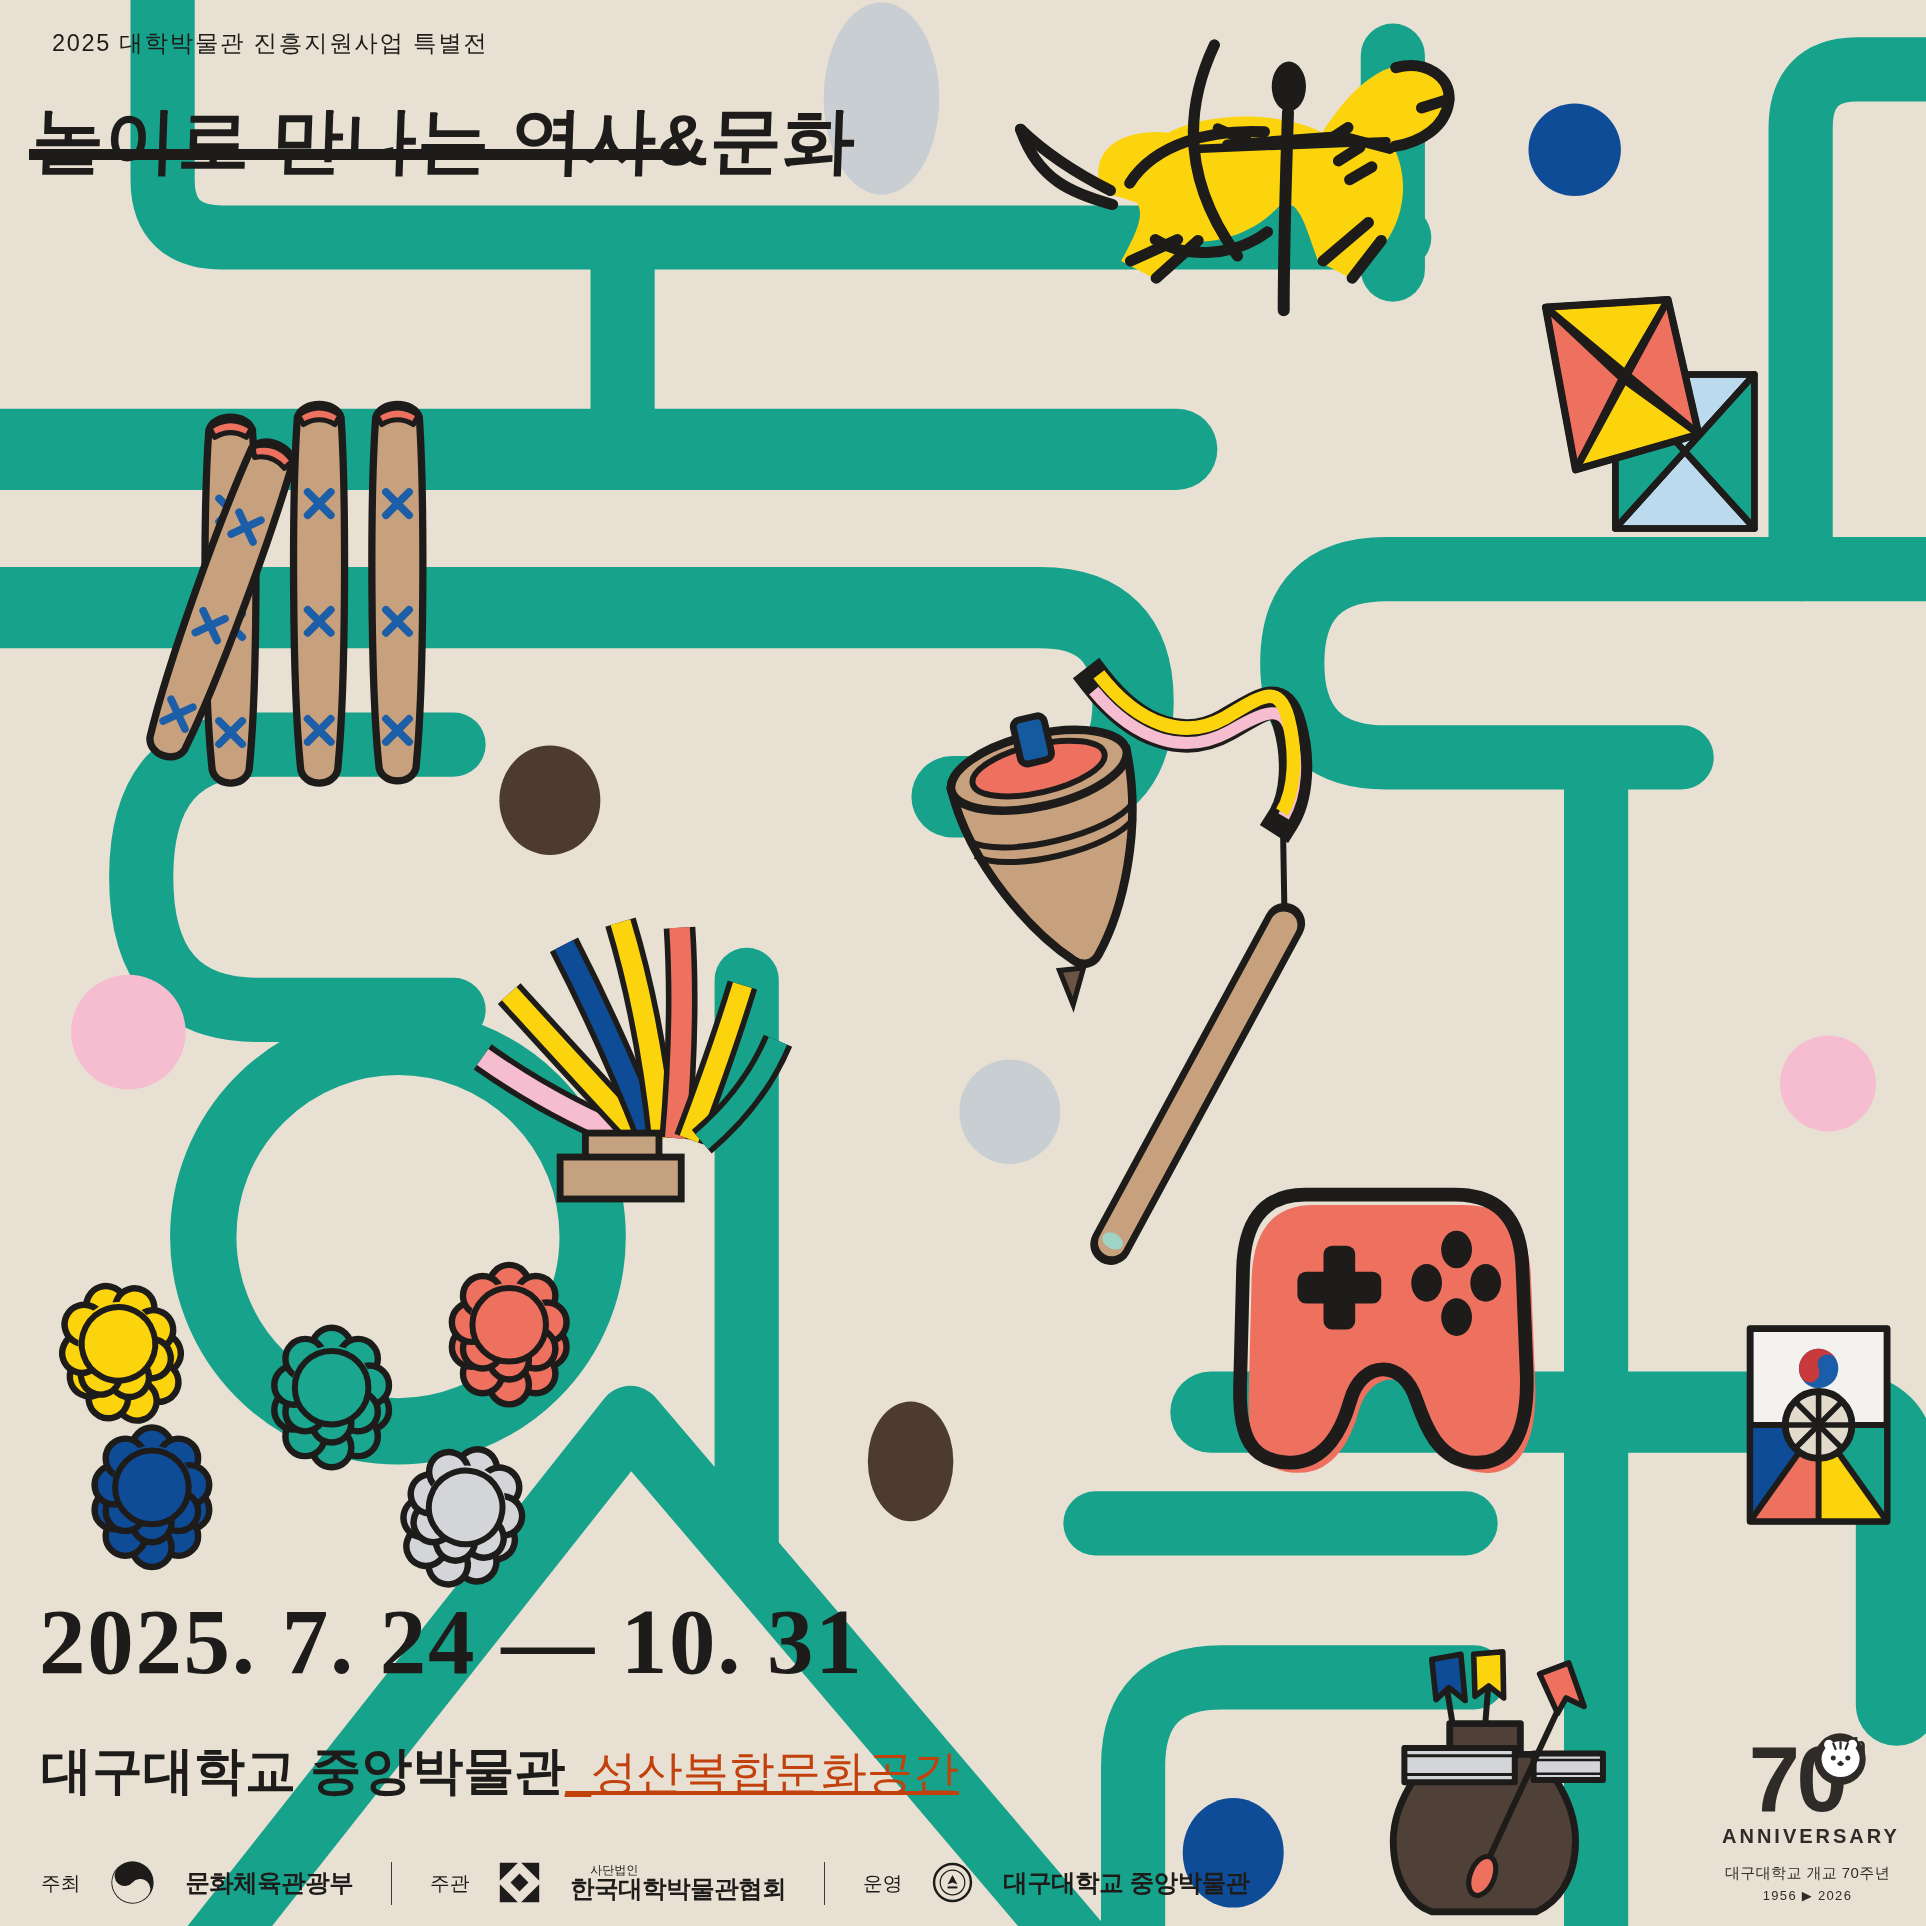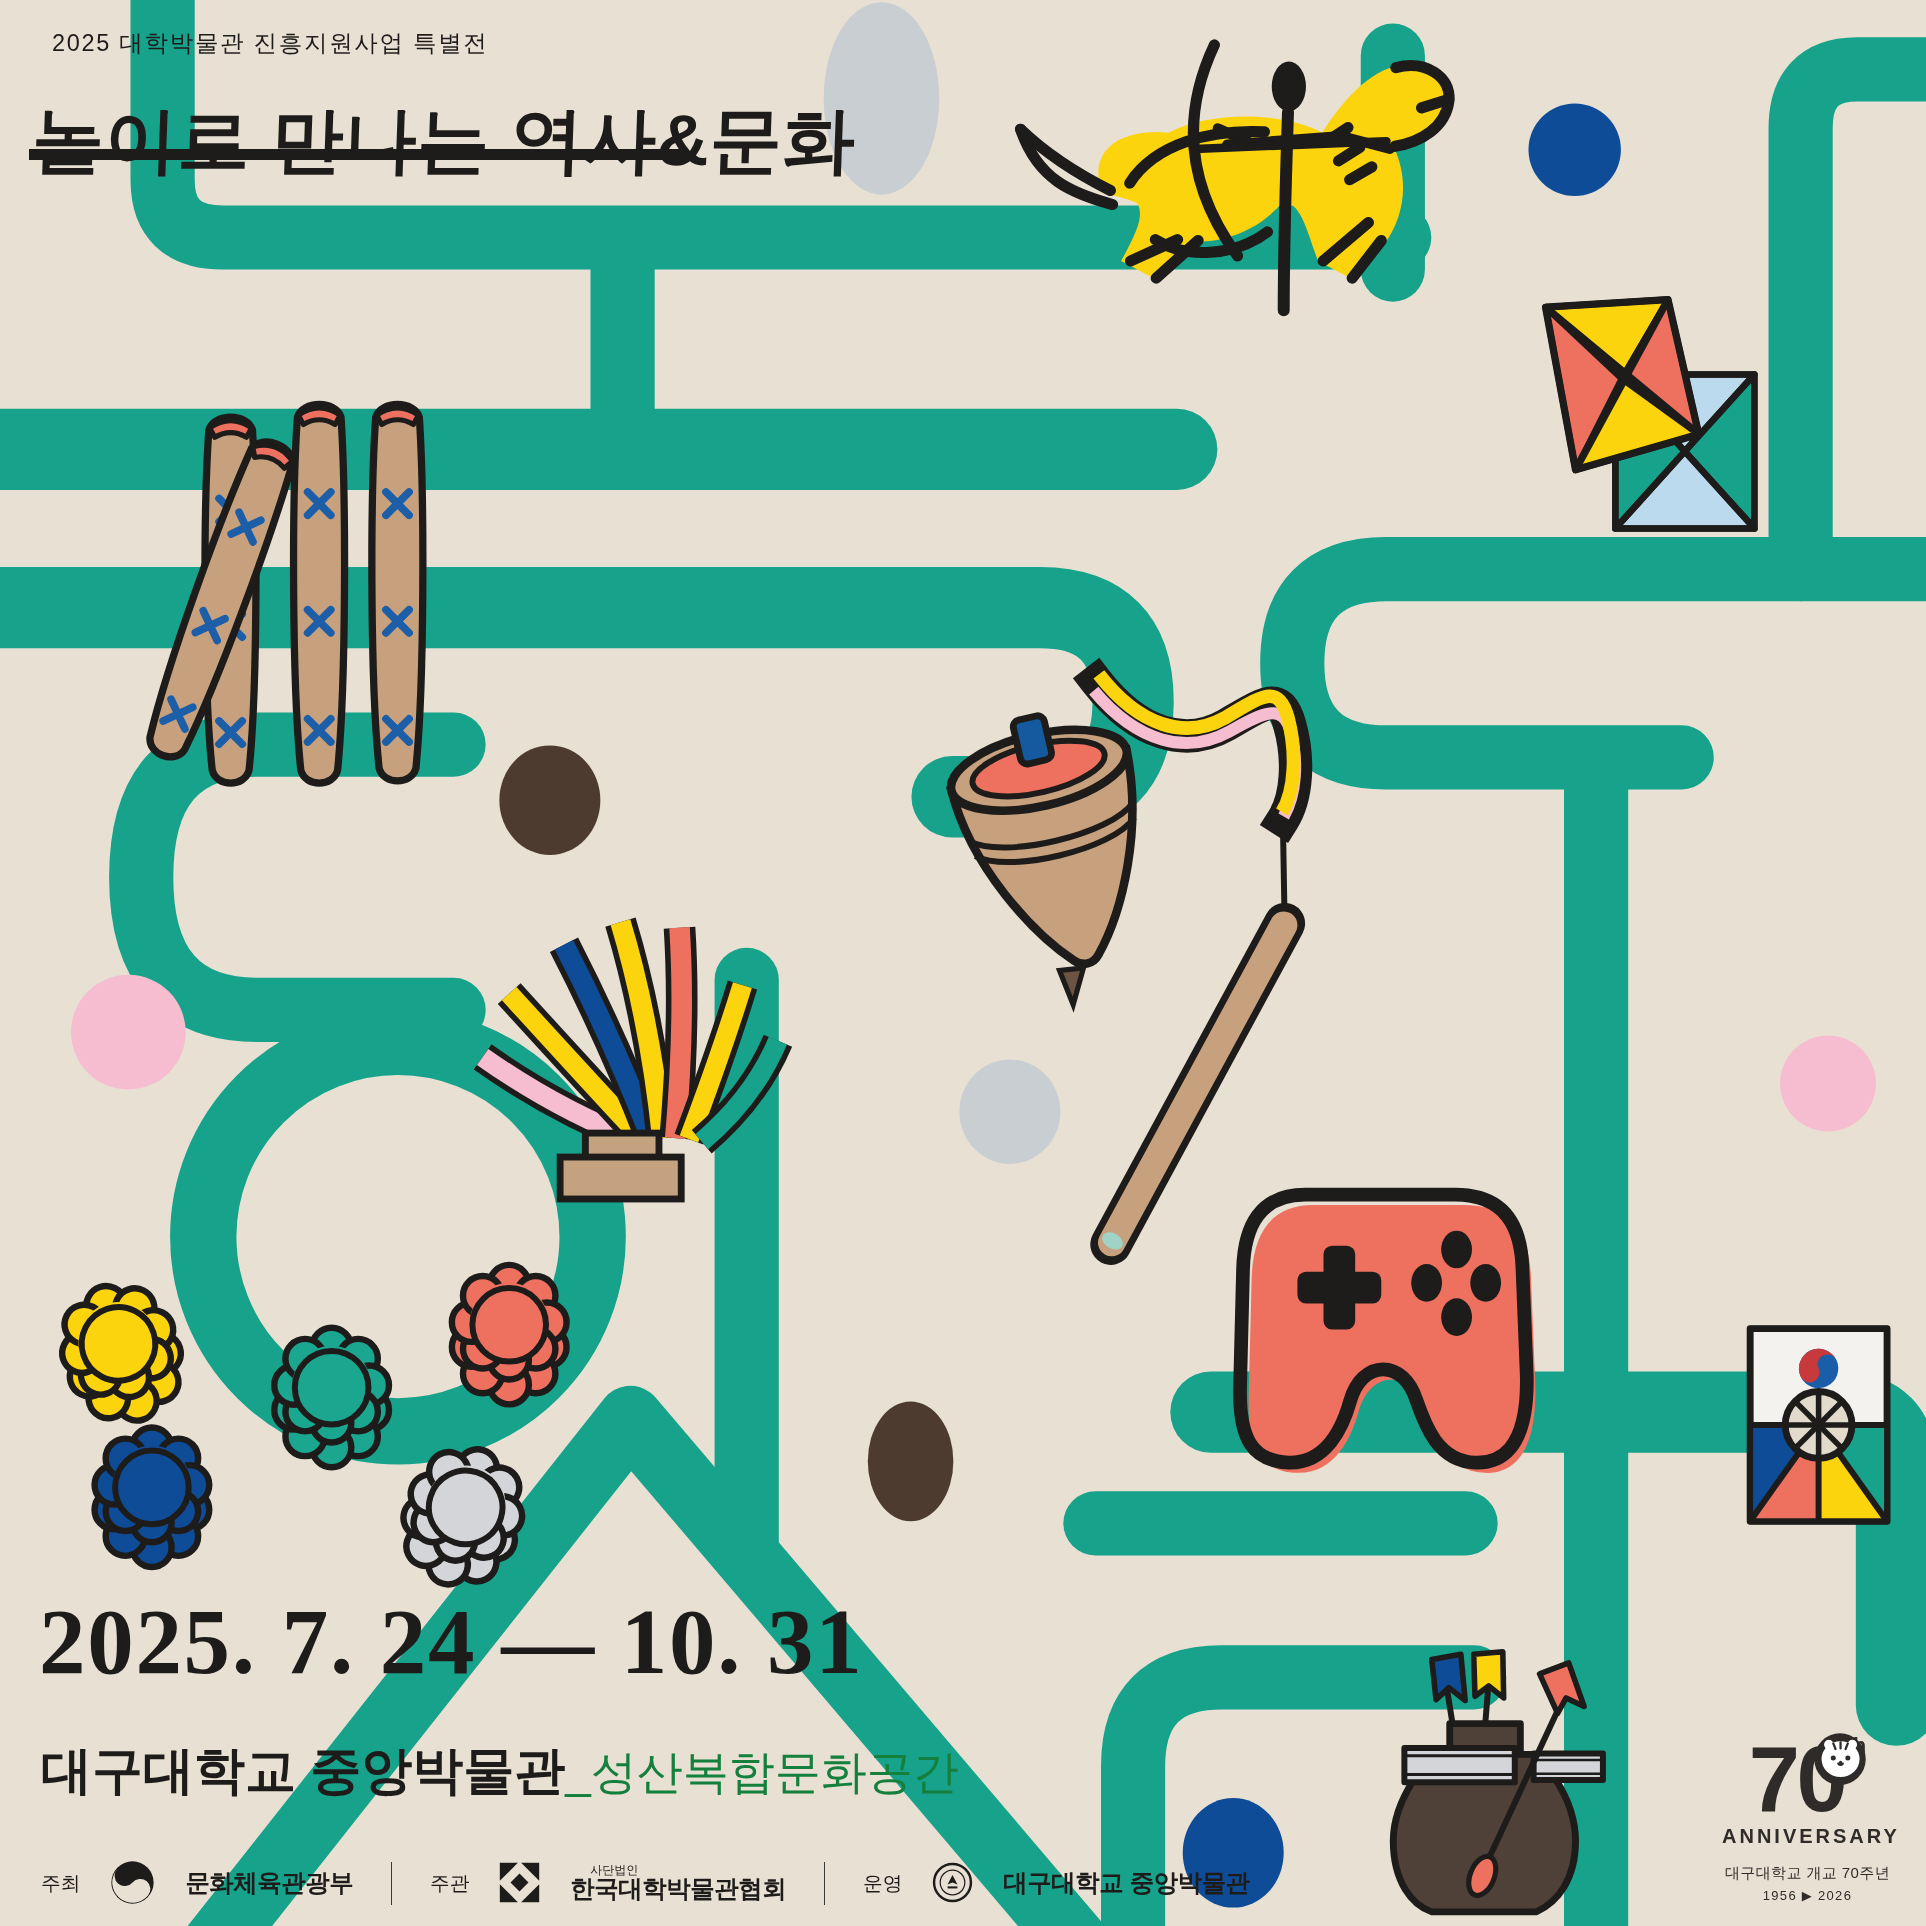--- a/index.html
+++ b/index.html
@@ -6,21 +6,21 @@
   body{width:1926px;height:1926px;background:#E8E1D3;font-family:"Liberation Sans",sans-serif;}
   .poster{position:relative;width:1926px;height:1926px;overflow:hidden;background:#E8E1D3;}
   .poster svg.art{position:absolute;left:0;top:0;}
   .txt{position:absolute;color:#1D1C1A;white-space:nowrap;}
   .eyebrow{left:52px;top:26.5px;font-size:23.5px;font-weight:500;letter-spacing:1.7px;}
   .title{left:32px;top:93px;font-size:72px;font-weight:700;letter-spacing:0.9px;transform:skewX(-2deg);}
   .title-underline{position:absolute;left:29px;top:149px;width:659px;height:11px;background:#1D1C1A;}
   .date{left:39px;top:1588px;font-family:"Liberation Serif",serif;font-weight:700;font-size:93px;letter-spacing:1.7px;}
   .venue{left:41px;top:1737px;font-size:51px;}
   .venue-main{font-weight:700;}
-  .venue-sub{font-weight:400;font-size:46px;color:#15803d;}
+  .venue-sub{font-weight:400;font-size:46px;color:#c2410c;text-decoration:underline;}
   .footer{position:absolute;left:41px;top:1853px;height:60px;display:flex;align-items:center;gap:30px;color:#1D1C1A;}
   .credit-label{font-size:19.7px;font-weight:400;}
   .credit-name{font-size:24.4px;font-weight:700;letter-spacing:-0.4px;}
   .credit-icon{display:inline-block;}
   .divider{width:1.3px;height:43px;background:#3a3a3a;margin:0 7.7px;}
   .org-stack{display:flex;flex-direction:column;line-height:1.05;}
   .org-prefix{font-size:12px;font-weight:500;margin-left:20px;}
   .anniv{position:absolute;right:33px;bottom:23.5px;width:171px;text-align:center;color:#2E2B28;}
   .anniv-top{position:relative;display:flex;justify-content:center;height:90px;}
   .anniv-num{font-size:92px;font-weight:900;line-height:1;letter-spacing:-3.4px;}

